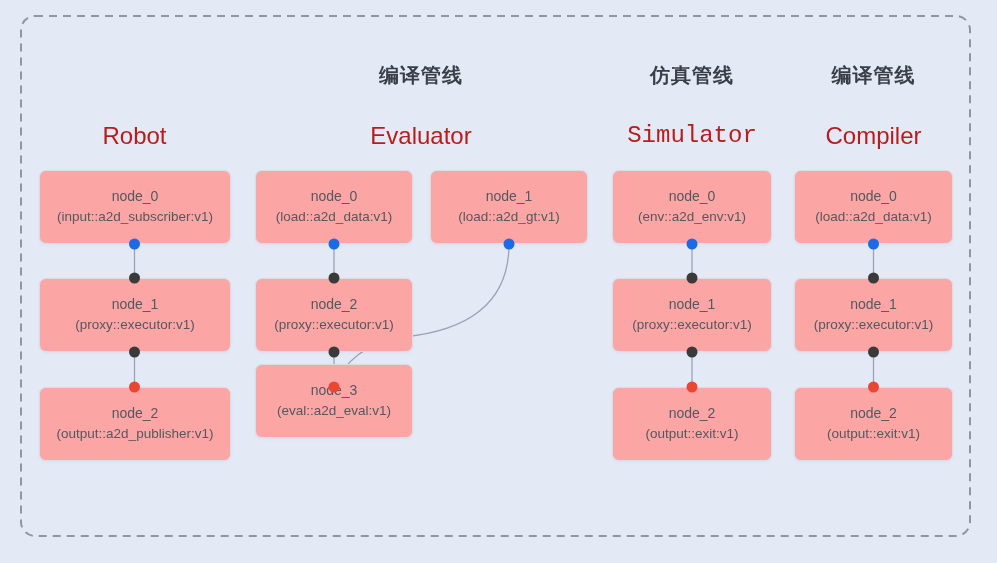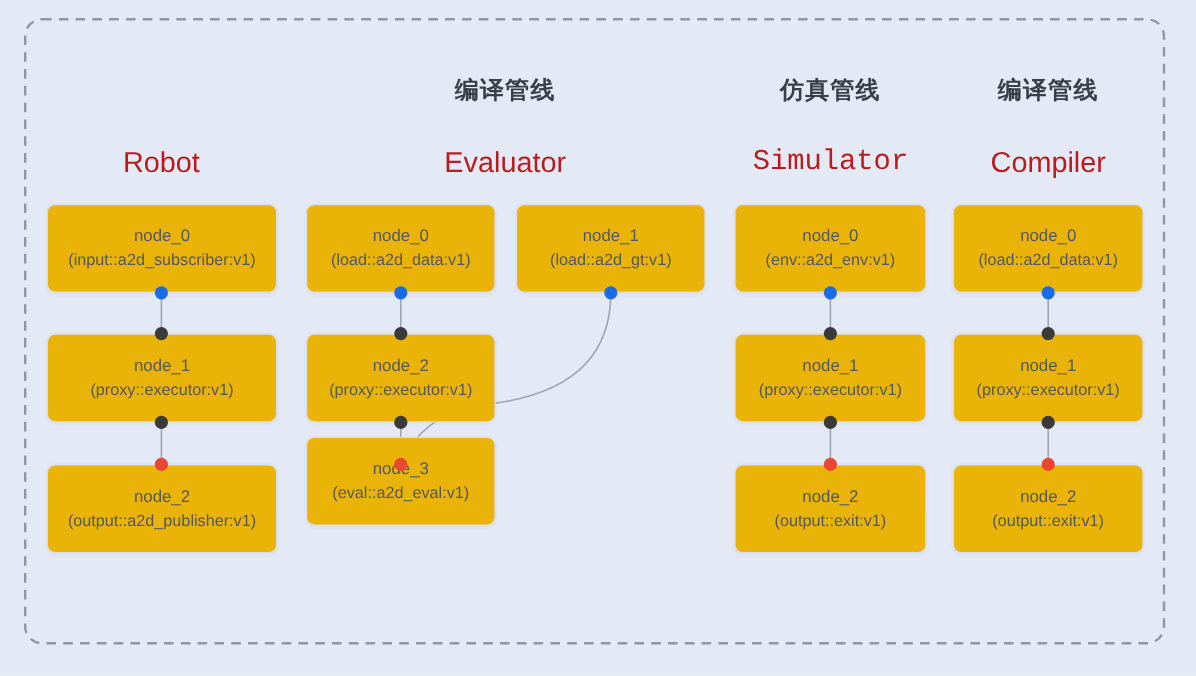--- a/index.html
+++ b/index.html
@@ -20,21 +20,21 @@
     font-size:20px;font-weight:700;color:#3a3e47;
     white-space:nowrap;z-index:2;letter-spacing:1px;
   }
   .title-en{
     position:absolute;top:122px;transform:translateX(-50%);
     font-size:24px;font-weight:400;color:#b91c1c;
     white-space:nowrap;z-index:2;
   }
   .node{
     position:absolute;height:74px;box-sizing:border-box;
-    background:#eab308;border:1px solid #d9dde6;border-radius:7px;
+    background:#fca5a5;border:1px solid #d9dde6;border-radius:7px;
     box-shadow:0 1px 3px rgba(70,80,120,0.06);
     display:flex;flex-direction:column;align-items:center;justify-content:center;
     gap:3px;z-index:2;
   }
   .node .lbl{font-size:14px;color:#54585f;line-height:1.25;}
   .node .sub{font-size:13.5px;color:#54585f;line-height:1.25;white-space:nowrap;}
 </style>
 </head>
 <body>
 

